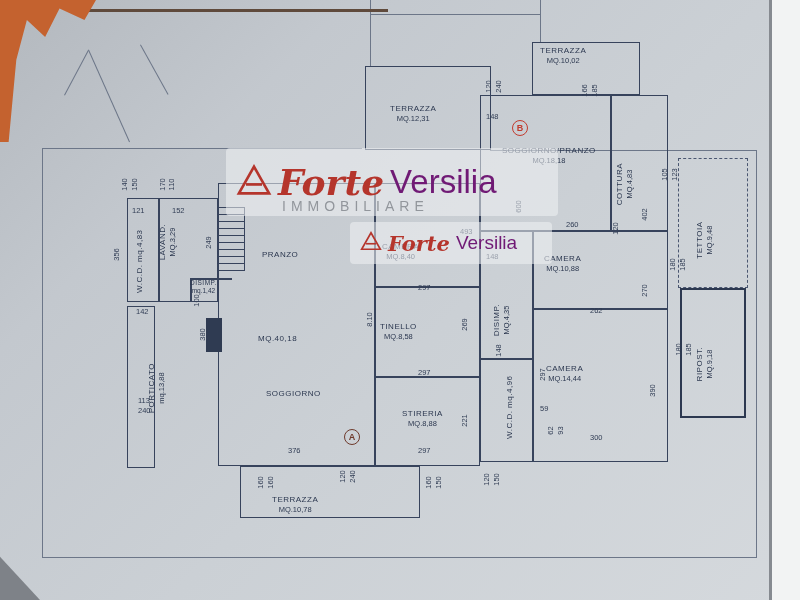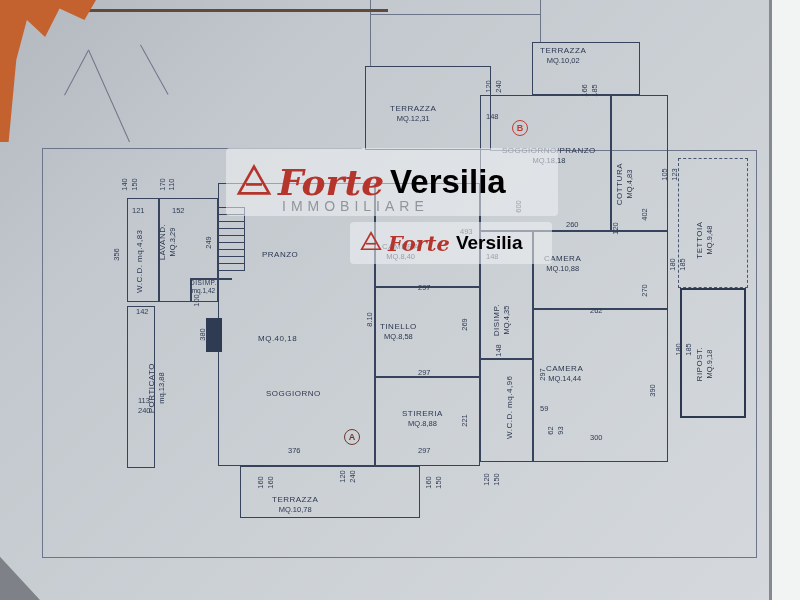--- a/index.html
+++ b/index.html
@@ -32,21 +32,21 @@
   .dim.r{transform:rotate(-90deg)}
   
   .marker{position:absolute;width:16px;height:16px;border-radius:50%;display:flex;align-items:center;justify-content:center;font-size:9px;font-weight:bold;z-index:6}
   .marker.a{left:344px;top:429px;border:1.5px solid #6e3a2c;color:#6e3a2c}
   .marker.b{left:512px;top:120px;border:1.5px solid #c23b2e;color:#c23b2e}
   
   .wm{position:absolute;display:flex;align-items:center;gap:6px;background:rgba(240,242,244,.55);border-radius:4px;z-index:8;padding:4px 10px}
   .wm1{left:226px;top:148px;width:332px;height:68px}
   .wm2{left:350px;top:222px;width:202px;height:42px}
   .wm .forte{font-family:"DejaVu Serif",serif;font-style:italic;font-weight:600;color:#b5352c}
-  .wm .versilia{color:#000000;font-weight:700}
+  .wm .versilia{color:#701a75;font-weight:400}
   .wm1 .forte{font-size:36px}
   .wm1 .versilia{font-size:33px}
   .wm2 .forte{font-size:21px}
   .wm2 .versilia{font-size:19px}
   .wm1 .sub{position:absolute;left:56px;top:50px;font-size:14px;letter-spacing:5px;color:#92969c}
 </style>
 </head>
 <body>
 
 <div class="paper"></div>

